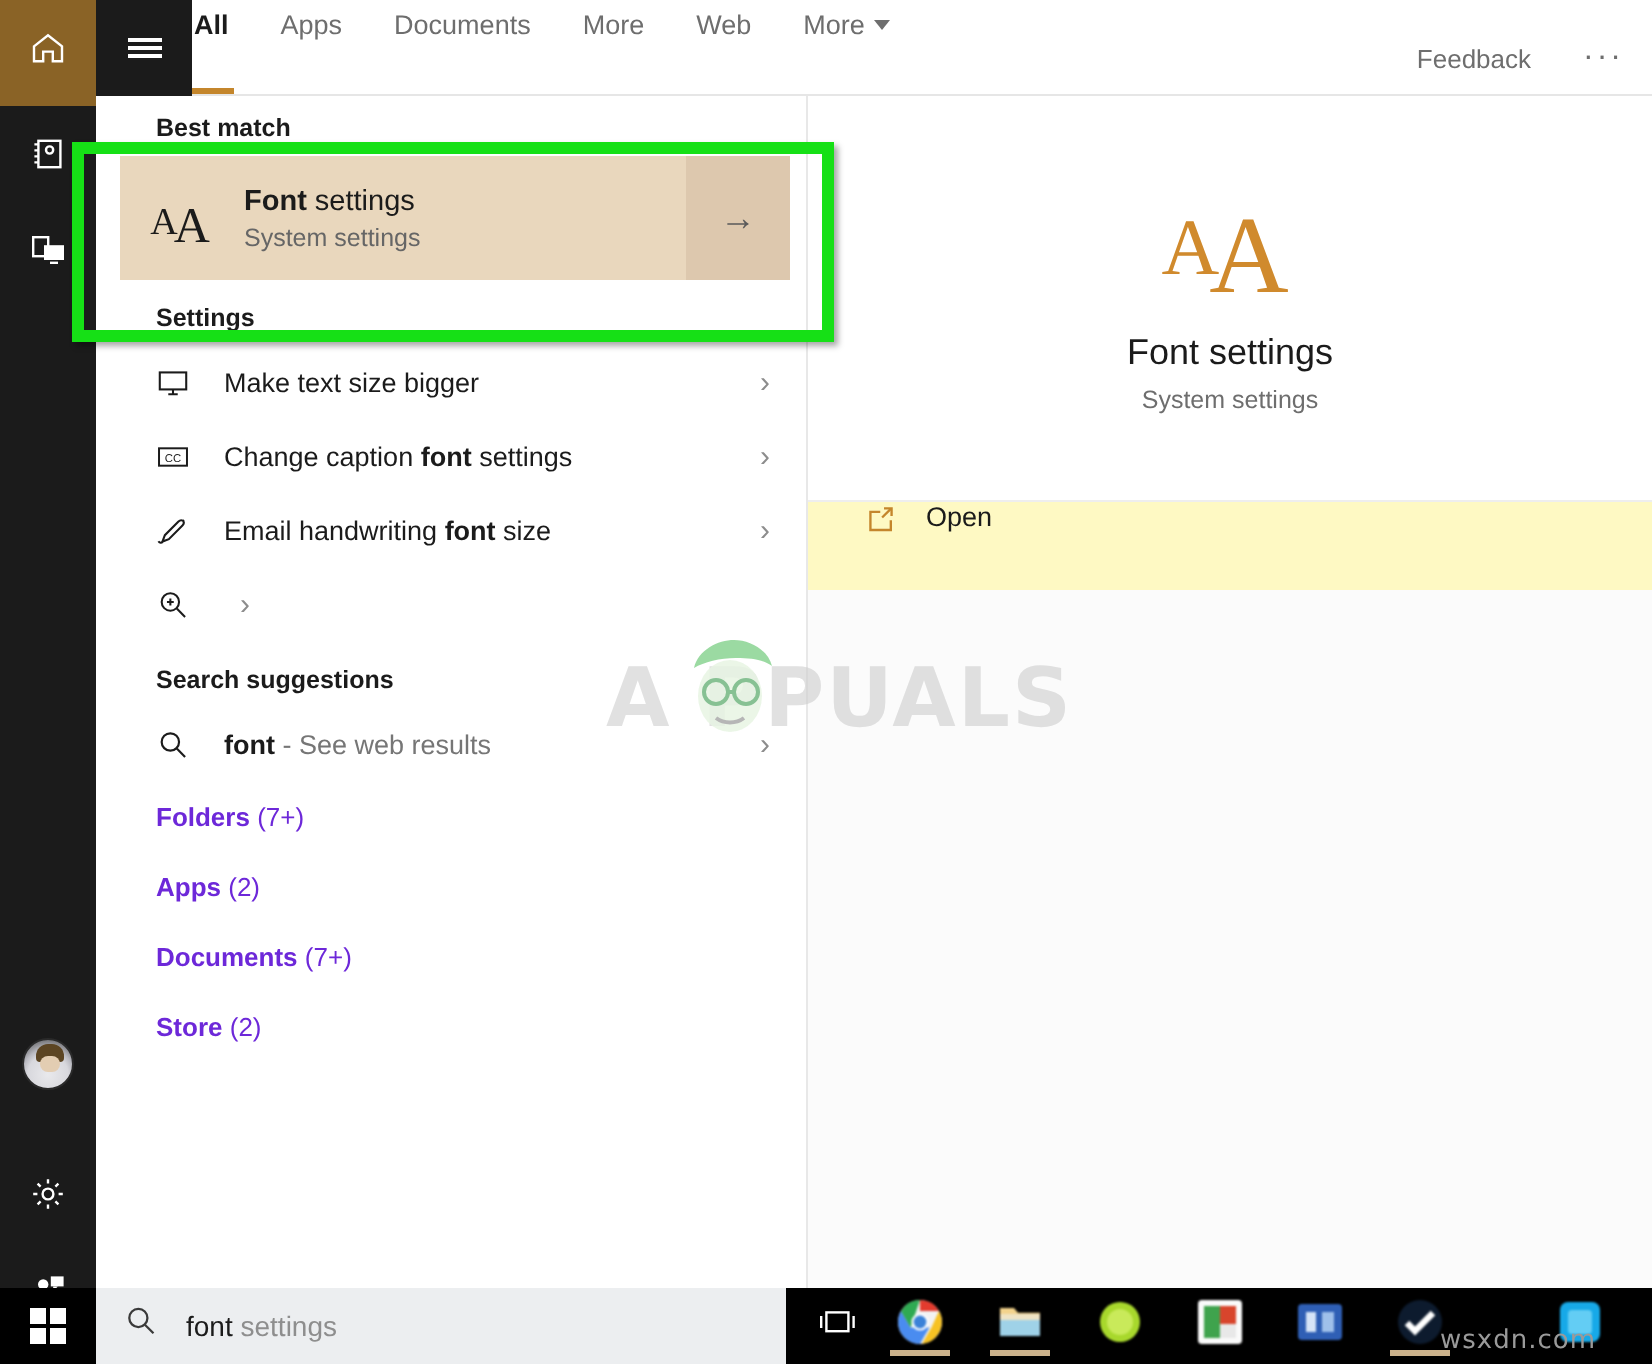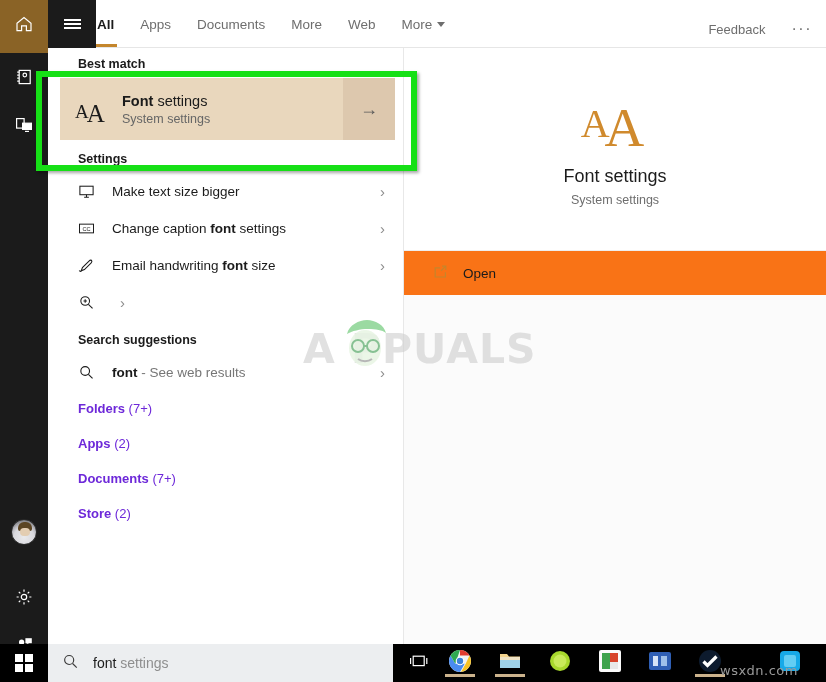--- a/index.html
+++ b/index.html
@@ -93,21 +93,21 @@
     background: #ffffff;
     border-bottom: 1px solid #e6e6e6;
     display: flex; align-items: flex-end;
     padding-left: 22px;
     flex: 0 0 48px;
   }
   .tab {
     position: relative;
     font-size: 13.5px;
     color: #6e6e6e;
-    padding: 0 13px 15px 13px;
+    padding: 0 13px 27px 13px;
     cursor: default;
     white-space: nowrap;
   }
   .tab.active { color: #1b1b1b; font-weight: bold; }
   .tab.active::after {
     content:""; position:absolute; left:10px; right:10px; bottom:0;
     height: 3px; background: #c4862c;
   }
   .tab .caret {
     display:inline-block; margin-left:5px;
@@ -215,23 +215,23 @@
     font-family: "Liberation Serif", serif;
     color: #d08a2d; line-height: 1; white-space: nowrap;
     margin-bottom: 20px;
   }
   .aa-big .a1 { font-size: 40px; }
   .aa-big .a2 { font-size: 55px; position: relative; top: 9px; left: -5px; }
   .preview-title { font-size: 18px; color: #1b1b1b; }
   .preview-sub { font-size: 12.5px; color: #6e6e6e; margin-top: 6px; }
 
   .open-row {
-    display:flex; align-items:center;
+    display:flex; align-items:flex-start;
     height: 44px; padding-left: 28px;
-    background:#f97316; cursor: default;
+    background:#fef9c3; cursor: default;
   }
   .open-label { font-size: 13.5px; color: #1b1b1b; margin-left: 14px; }
 
   
   .watermark {
     position: absolute; left: 303px; top: 318px;
     width: 230px; height: 62px;
     pointer-events:none; z-index: 15;
     opacity: .62;
   }

